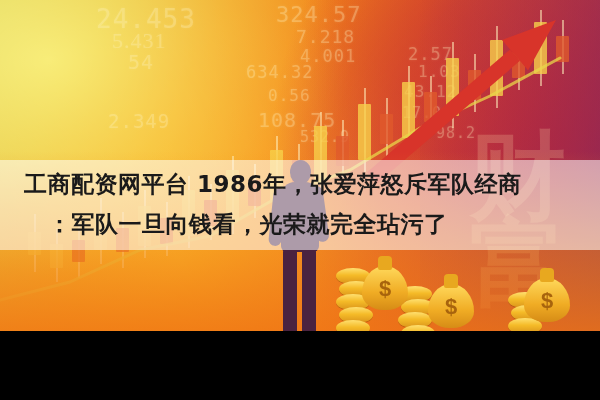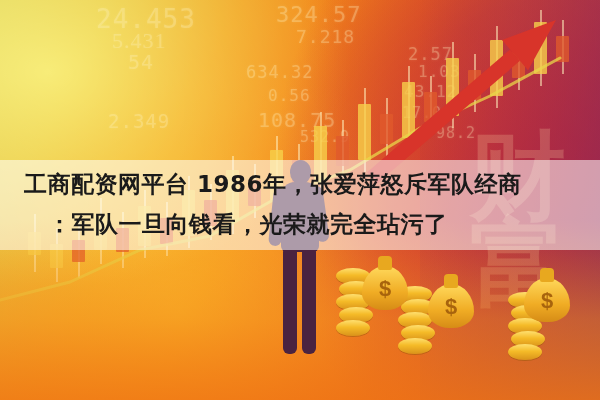--- a/index.html
+++ b/index.html
@@ -6,21 +6,21 @@
     margin: 0;
     padding: 0;
   }
   body {
     font-family: "Liberation Sans", sans-serif;
     background: #000;
   }
   #stage {
     position: relative;
     width: 600px;
-    height: 400px;
+    height: 331px;
     overflow: hidden;
     background: #f08a1a;
   }
 
   
   .bg-base {
     position: absolute;
     inset: 0;
     background:
       linear-gradient(118deg,
@@ -228,20 +228,21 @@
   <div class="bg-warm-left"></div>
   <div class="bg-red-right"></div>
   <div class="bg-purple"></div>
 
   <div class="ghost-layer" id="ghost-layer">
       <div class="ghost" style="left: 96px; top: 4px; font-size: 26px;">24.453</div>
       <div class="ghost" style="left: 276px; top: 2px; font-size: 22px;">324.57</div>
       <div class="ghost" style="left: 112px; top: 28px; font-size: 22px; font-family: Liberation Serif, serif;">5.431</div>
       <div class="ghost" style="left: 296px; top: 26px; font-size: 18px;">7.218</div>
       <div class="ghost" style="left: 128px; top: 50px; font-size: 20px;">54</div>
+      <div class="ghost" style="left: 300px; top: 46px; font-size: 17px;">4.001</div>
       <div class="ghost" style="left: 408px; top: 44px; font-size: 17px;">2.57</div>
       <div class="ghost" style="left: 246px; top: 62px; font-size: 17px;">634.32</div>
       <div class="ghost" style="left: 418px; top: 62px; font-size: 16px;">1.03</div>
       <div class="ghost" style="left: 268px; top: 86px; font-size: 16px;">0.56</div>
       <div class="ghost" style="left: 404px; top: 82px; font-size: 16px;">43.12</div>
       <div class="ghost" style="left: 108px; top: 110px; font-size: 19px;">2.349</div>
       <div class="ghost" style="left: 258px; top: 108px; font-size: 20px;">108.75</div>
       <div class="ghost" style="left: 402px; top: 104px; font-size: 15px;">17.04</div>
       <div class="ghost" style="left: 300px; top: 128px; font-size: 15px;">532.9</div>
       <div class="ghost" style="left: 436px; top: 124px; font-size: 15px;">98.2</div>

